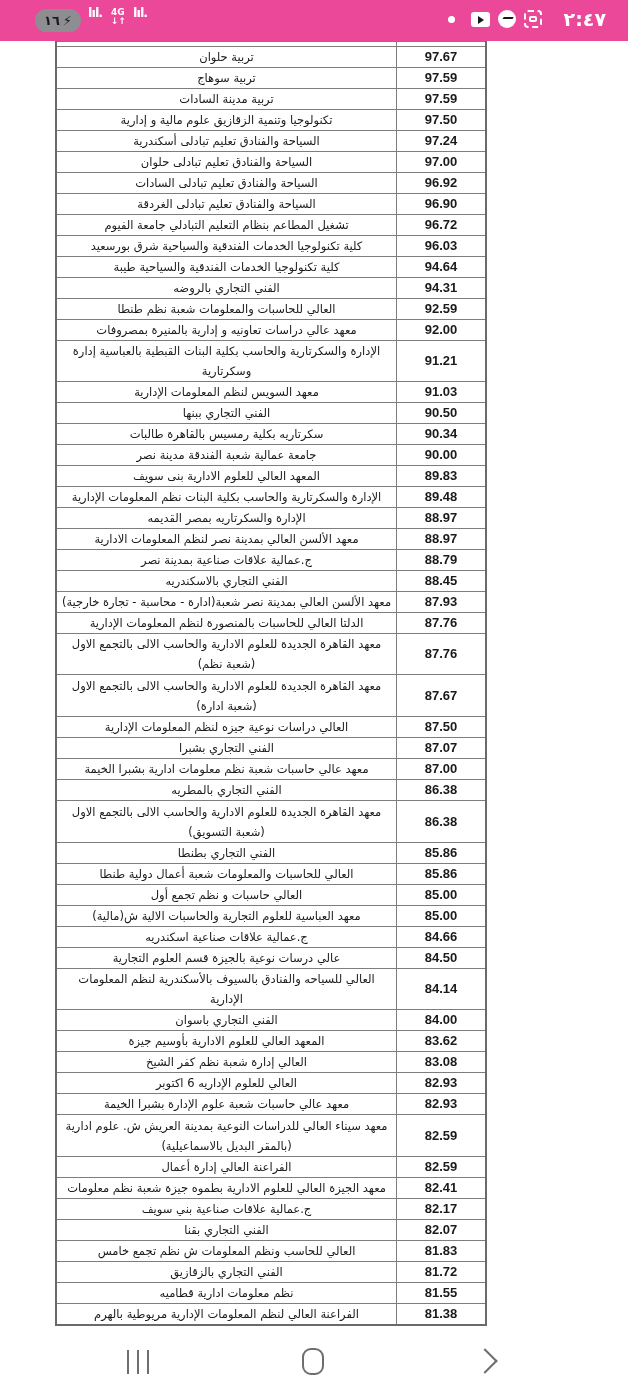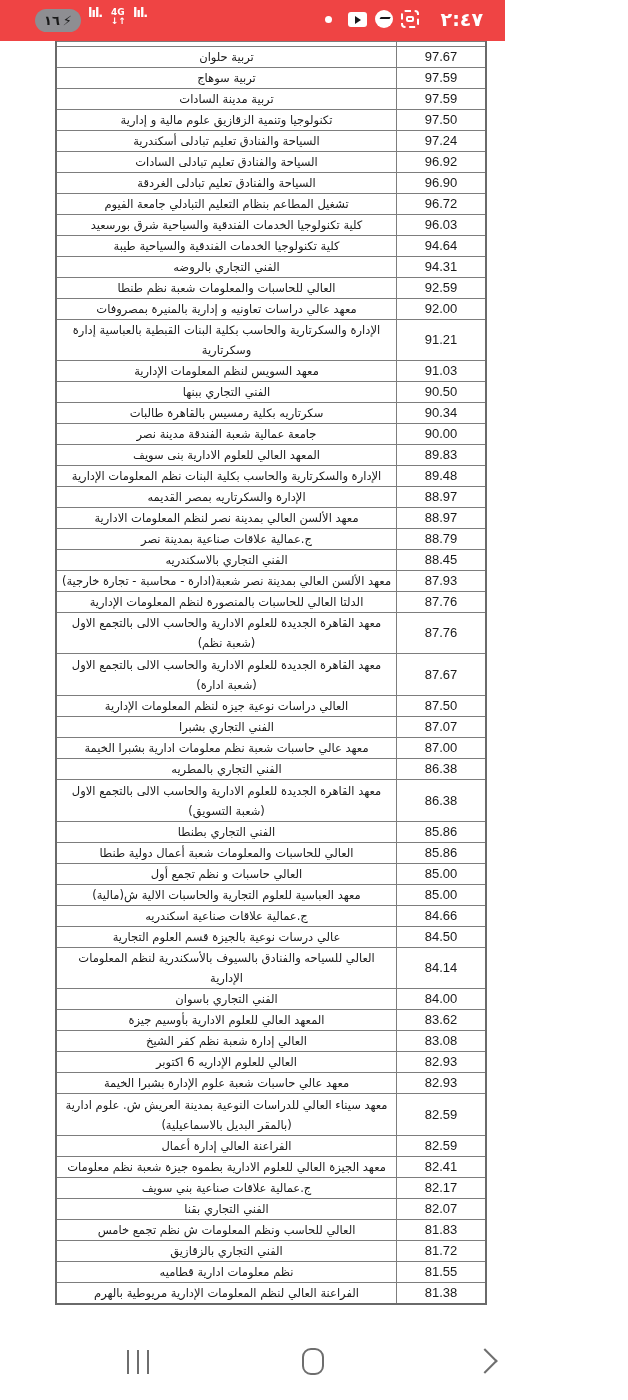--- a/index.html
+++ b/index.html
@@ -1,21 +1,21 @@
 <!DOCTYPE html>
 <html><head>
 <meta charset="utf-8">
 <style>
   html, body { margin:0; padding:0; }
   body {
     width:628px; height:1400px; background:#ffffff; position:relative; overflow:hidden;
     font-family:"DejaVu Sans", sans-serif;
   }
   .statusbar {
-    position:absolute; left:0; top:0; width:505px; height:41px; background:#ef4444;
+    position:absolute; left:0; top:0; width:628px; height:41px; background:#ec4899;
     color:#fff;
   }
   .battery {
     position:absolute; left:35px; top:9px; width:46px; height:23px; border-radius:12px;
     background:#8e8e92; color:#1a1a1a; font-size:13px; font-weight:bold;
     display:flex; align-items:center; justify-content:center; gap:3px;
   }
   .battery .bolt { font-size:13px; }
   .signal { position:absolute; top:5px; font-size:13px; font-weight:bold; color:#fff; letter-spacing:-1px; }
   .net4g { position:absolute; left:111px; top:8px; font-size:9px; font-weight:bold; line-height:9px; color:#fff; }
@@ -29,21 +29,21 @@
   .shot::after { content:""; position:absolute; left:3px; top:4px; width:8px; height:6px; border:2px solid #fff; border-radius:2px; box-sizing:border-box; }
   .clock { font-size:19px; font-weight:bold; color:#fff; margin-left:14px; }
 
   .table-wrap { position:absolute; left:55px; top:41px; width:421px; }
   table { border-collapse:collapse; width:421px; table-layout:fixed; }
   td {
     border:1px solid #7d7d7d; padding:0 4px; font-size:11.5px; color:#1a1a1a;
     text-align:center; vertical-align:middle; line-height:20px;
   }
   td.name { width:331px; direction:rtl; font-family:"DejaVu Sans", sans-serif; }
-  td.score { width:80px; font-weight:normal; font-size:13px; font-family:"Liberation Sans", sans-serif;border-radius:6px; }
+  td.score { width:80px; font-weight:bold; font-size:13px; font-family:"Liberation Sans", sans-serif;border-radius:6px; }
   tr.cut td { height:4px; line-height:4px; }
   tr.row td { height:20px; }
   tr.tall td { height:41px; }
   tr.last td { border-bottom:2px solid #6a6a6a; }
   td.name.edge-left { border-left:2px solid #6a6a6a; }
   td.score { border-right:2px solid #6a6a6a; }
 
   .navbar { position:absolute; left:0; top:1330px; width:628px; height:70px; background:#fff; }
   .nav-recent { position:absolute; left:127px; top:20px; width:22px; height:24px; display:flex; justify-content:space-between; }
   .nav-recent span { width:2px; height:24px; background:#6e6e6e; }
@@ -91,20 +91,24 @@
         </tr>
         <tr class="row">
           <td class="name edge-left">تكنولوجيا وتنمية الزقازيق علوم مالية و إدارية</td>
           <td class="score">97.50</td>
         </tr>
         <tr class="row">
           <td class="name edge-left">السياحة والفنادق تعليم تبادلى أسكندرية</td>
           <td class="score">97.24</td>
         </tr>
         <tr class="row">
+          <td class="name edge-left">السياحة والفنادق تعليم تبادلى حلوان</td>
+          <td class="score">97.00</td>
+        </tr>
+        <tr class="row">
           <td class="name edge-left">السياحة والفنادق تعليم تبادلى السادات</td>
           <td class="score">96.92</td>
         </tr>
         <tr class="row">
           <td class="name edge-left">السياحة والفنادق تعليم تبادلى الغردقة</td>
           <td class="score">96.90</td>
         </tr>
         <tr class="row">
           <td class="name edge-left">تشغيل المطاعم بنظام التعليم التبادلي جامعة الفيوم</td>
           <td class="score">96.72</td>

